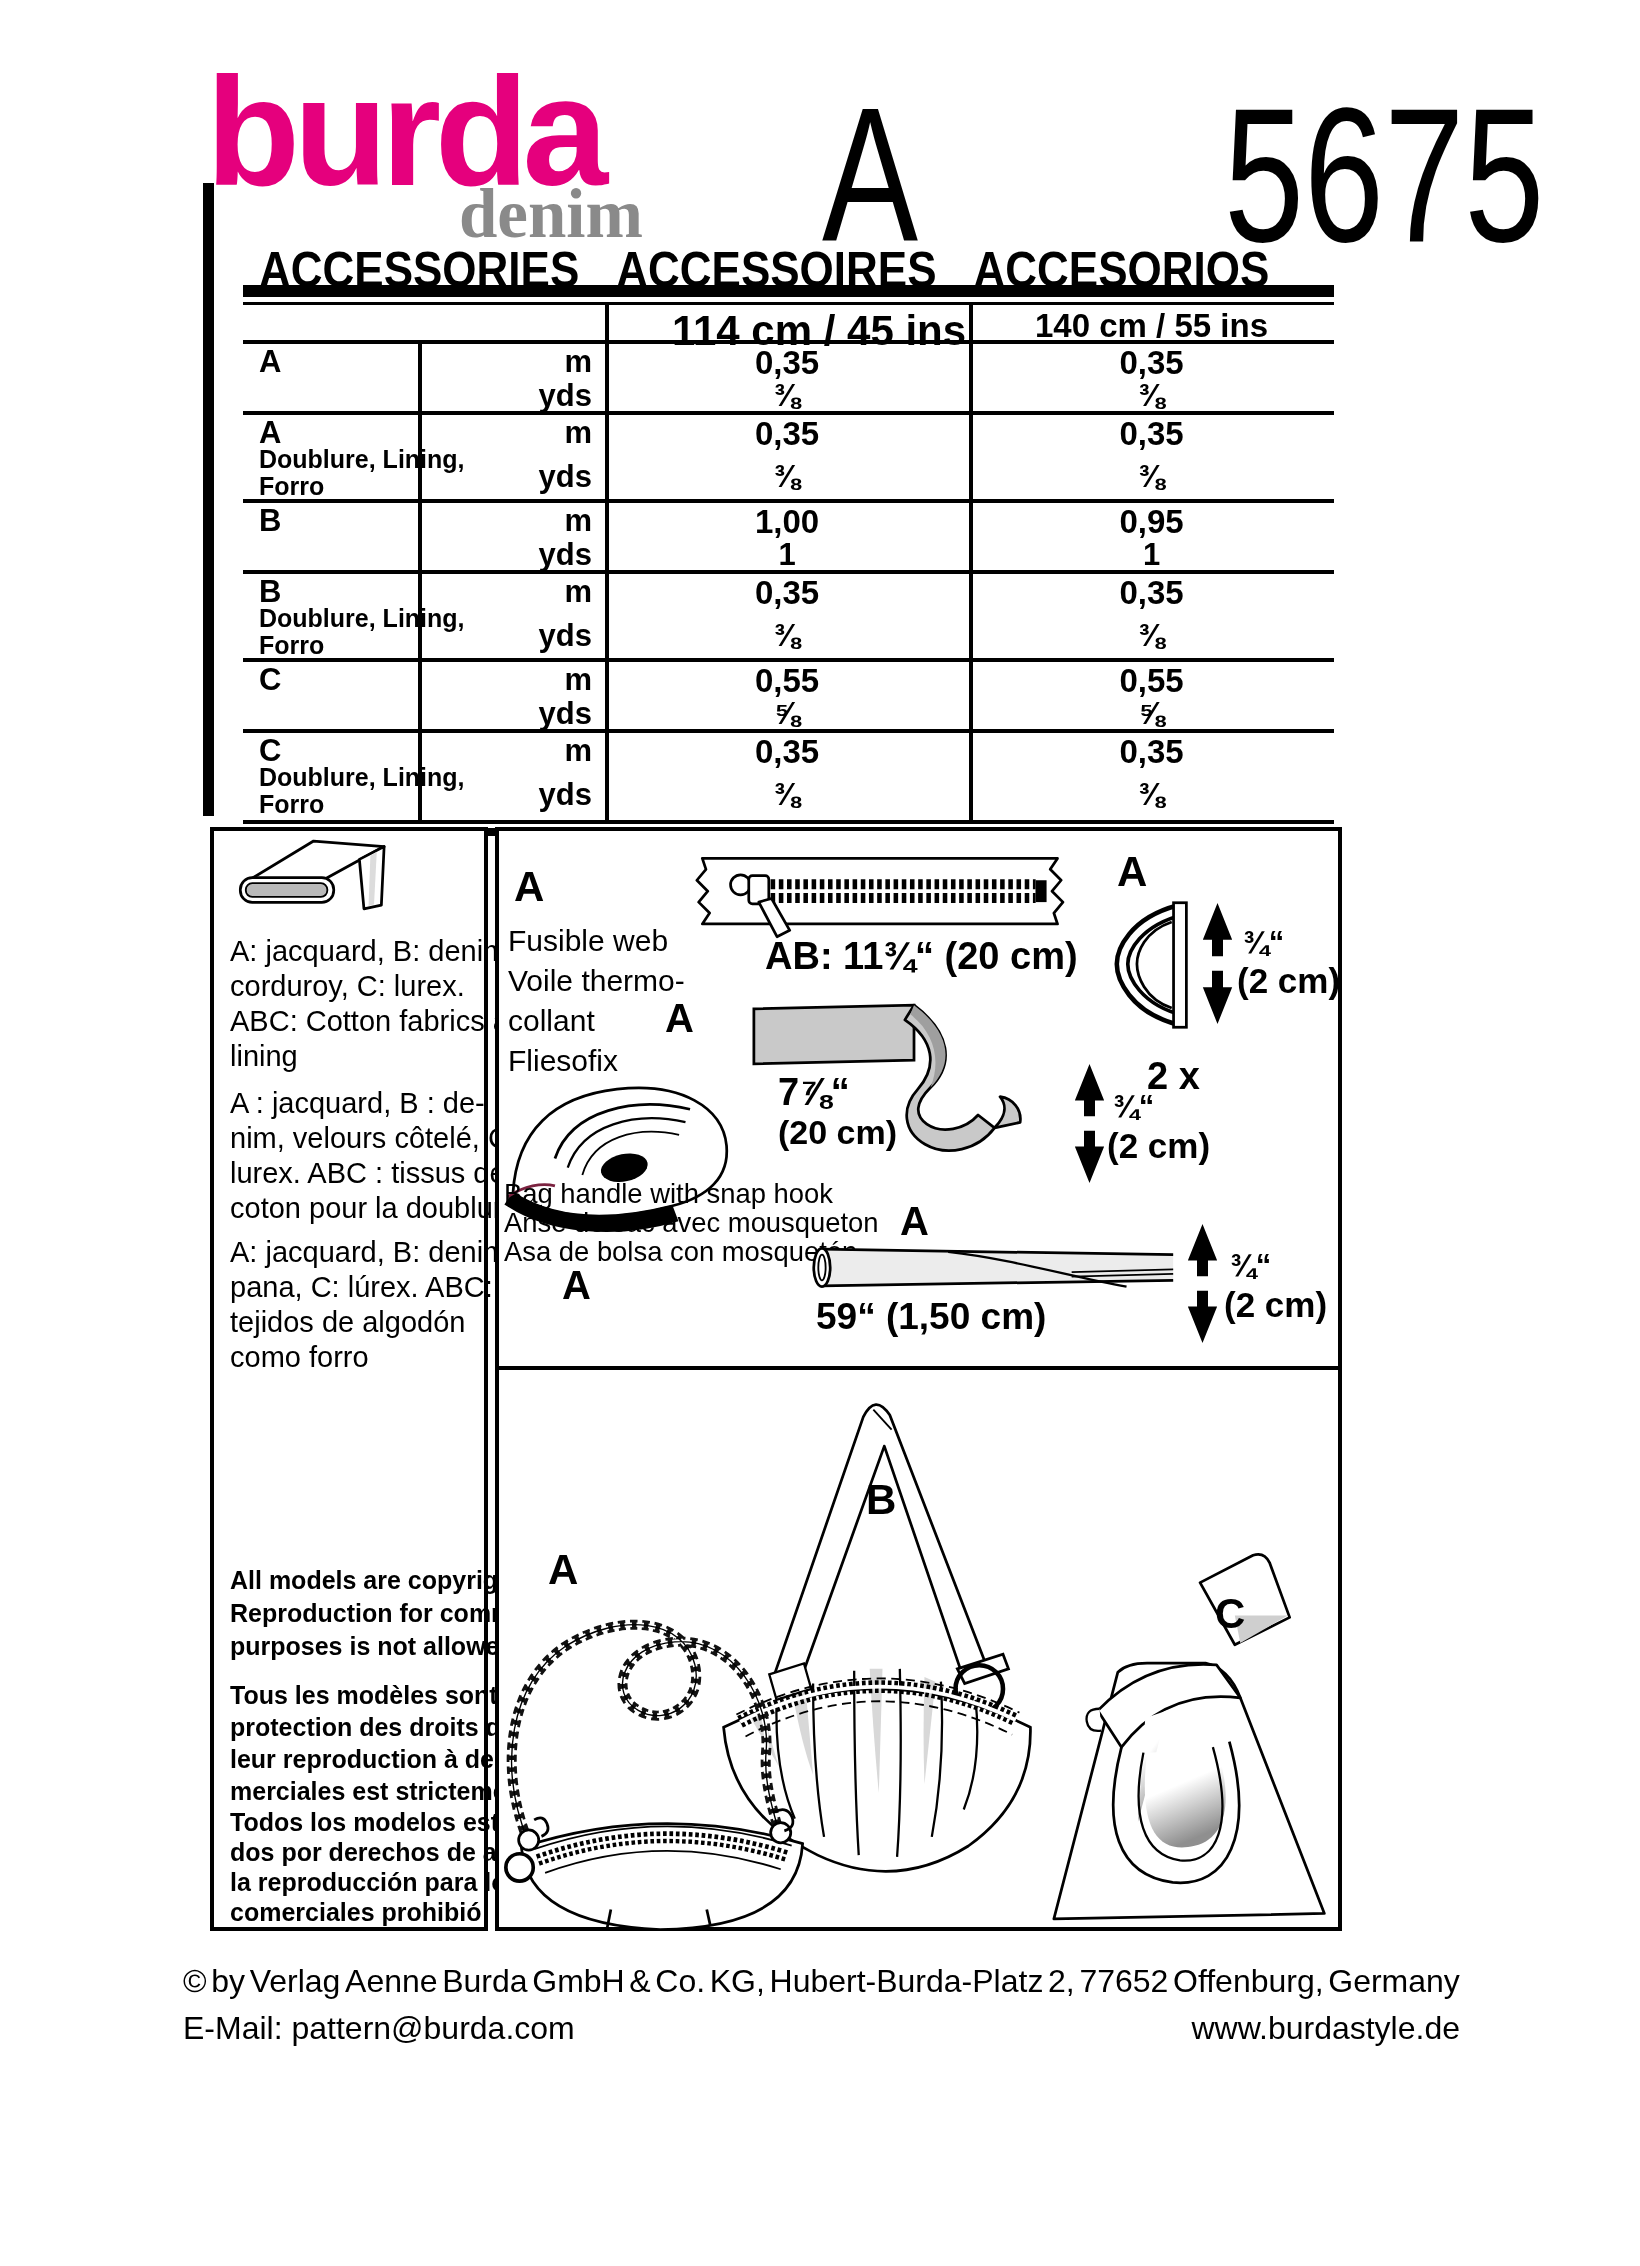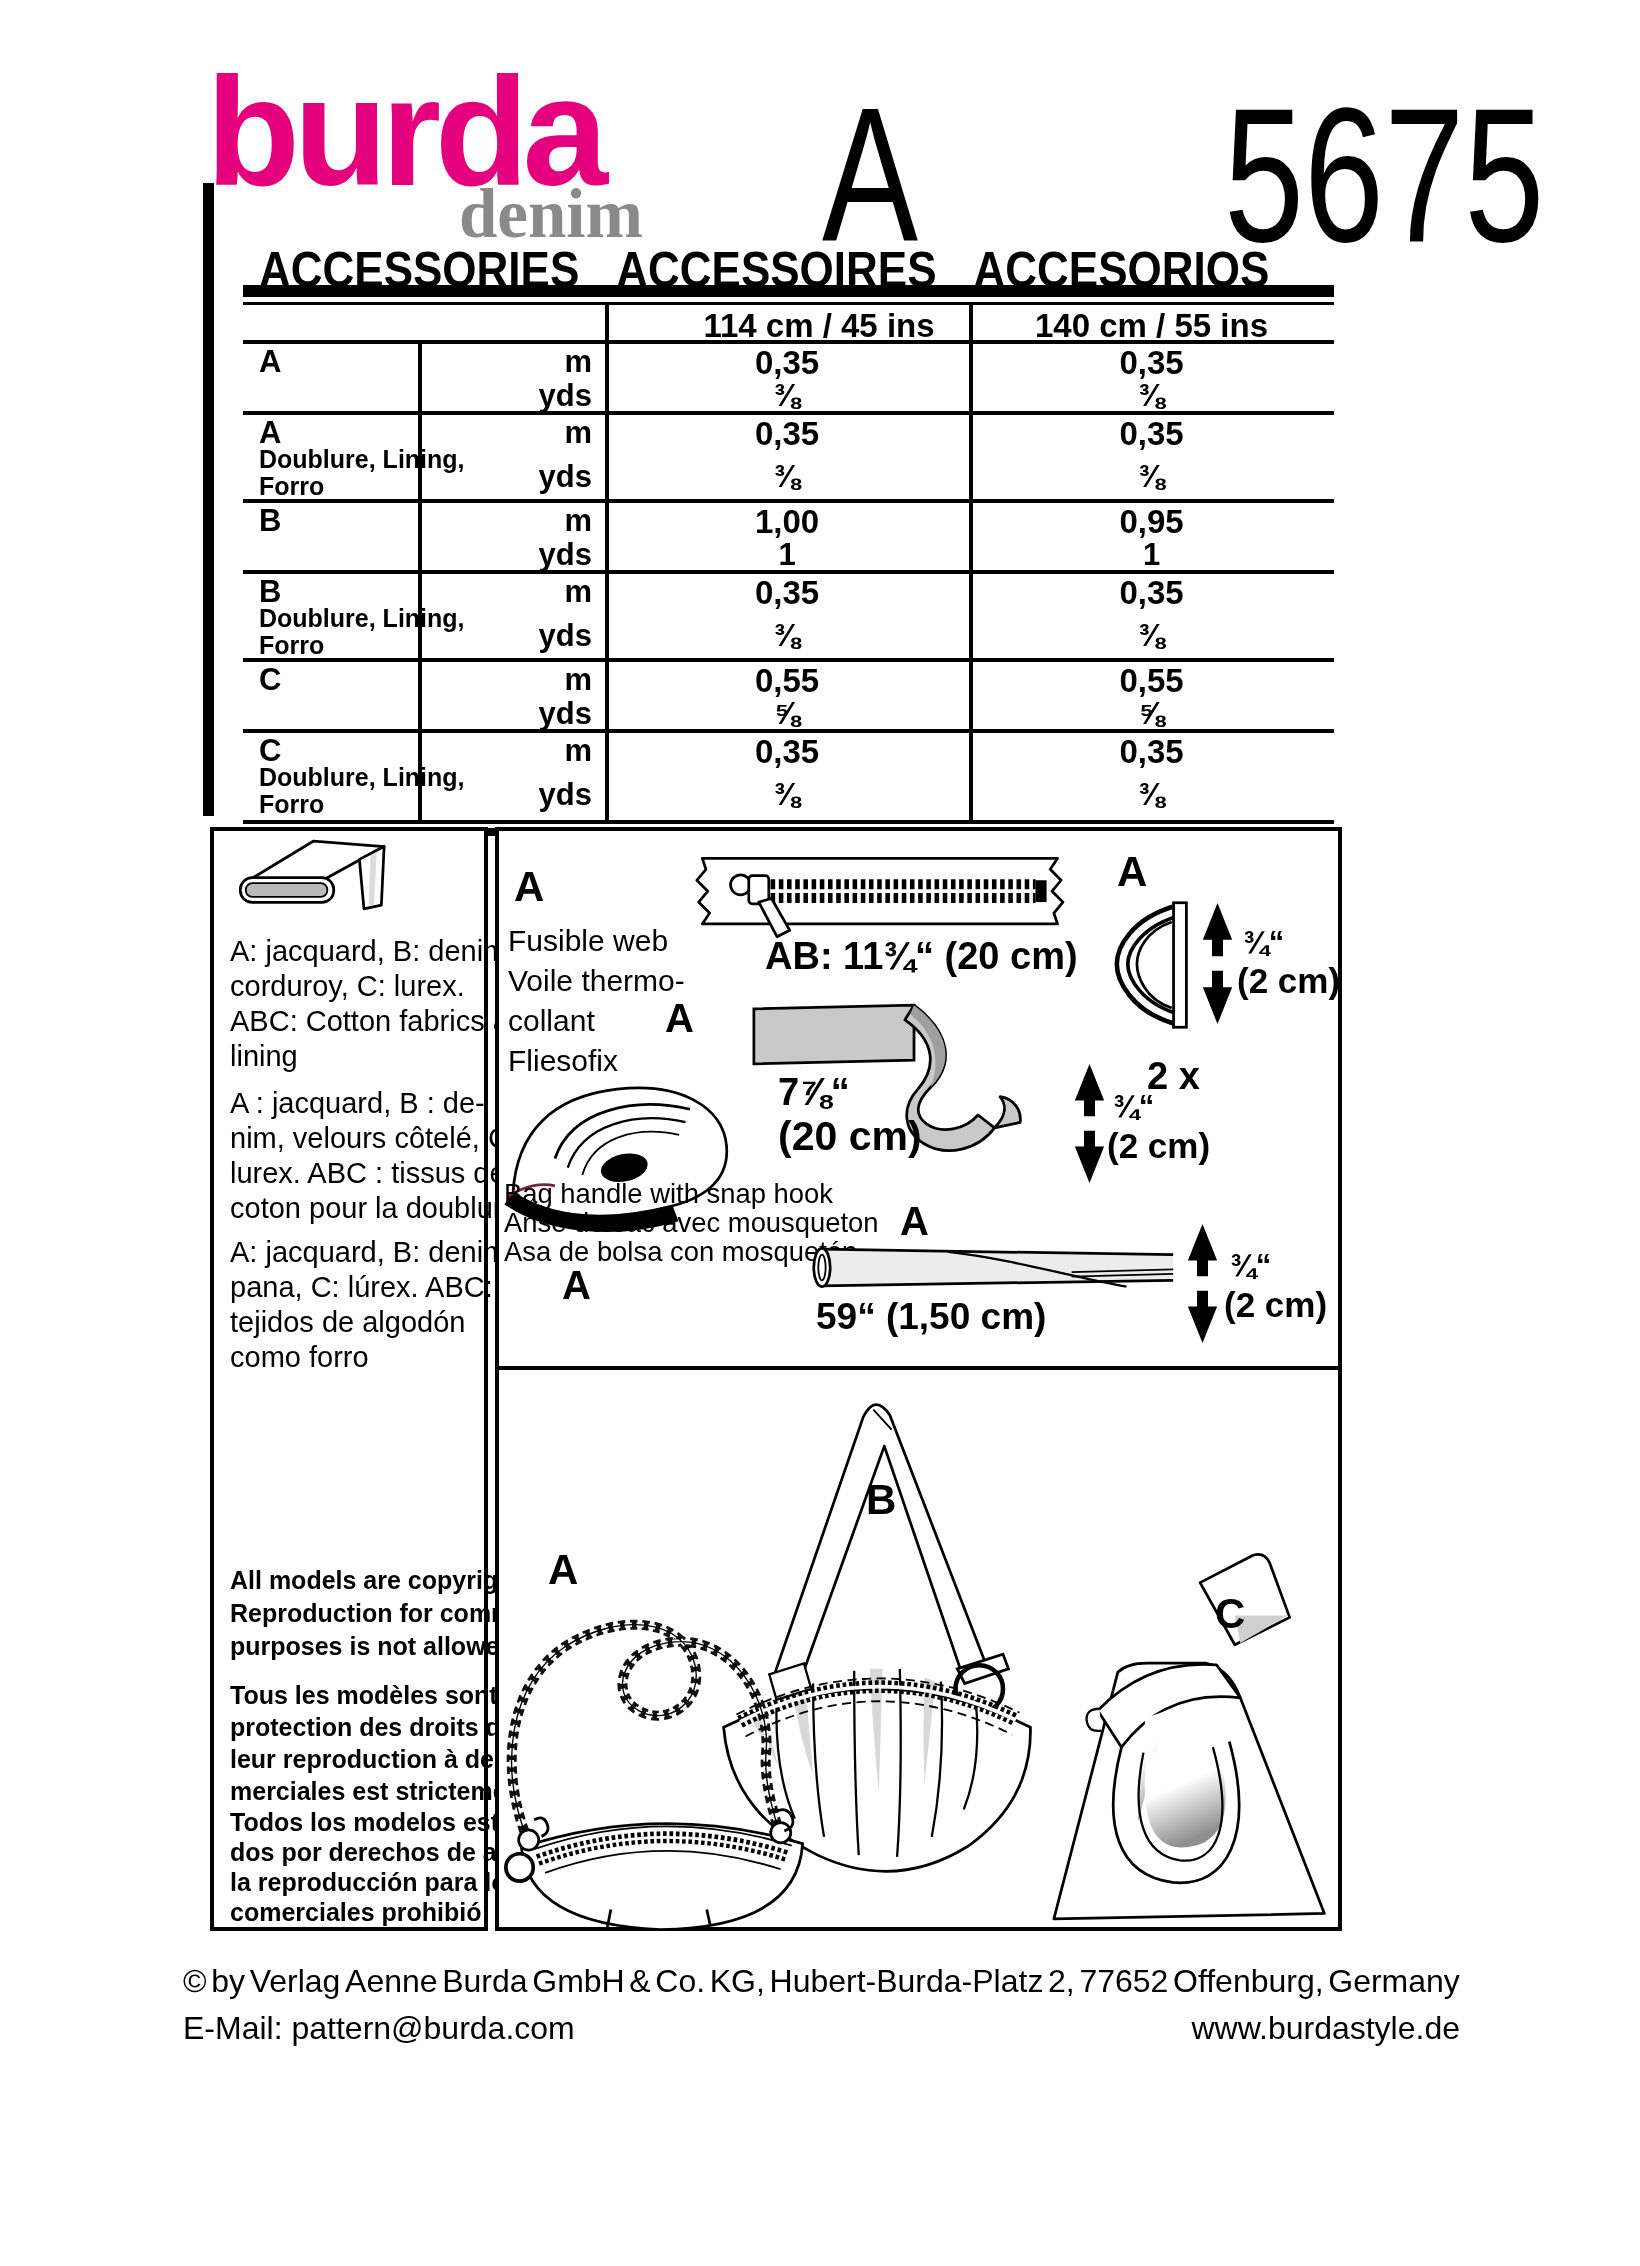--- a/index.html
+++ b/index.html
@@ -29,21 +29,21 @@
   <div class="rule" style="left:203px;top:183px;width:11px;height:633px;"></div>
   <div class="abs cx75 nw" style="left:822px;top:64px;font-size:192px;">A</div>
   <div class="abs cx75 nw" style="left:1224px;top:64px;font-size:192px;">5675</div>
 
   <div class="abs b cx88 nw" style="left:259px;top:241px;font-size:50px;">
     <span>ACCESSORIES</span><span style="display:inline-block;width:42px;"></span><span>ACCESSOIRES</span><span style="display:inline-block;width:42px;"></span><span>ACCESORIOS</span>
   </div>
   <div class="rule" style="left:243px;top:285px;width:1091px;height:12px;"></div>
   <div class="rule" style="left:243px;top:302px;width:1091px;height:2.7px;"></div>
 
-  <div class="abs b vc" style="left:605px;top:307px;width:428px;font-size:33px;">114 cm / 45 ins</div>
+  <div class="abs b vc" style="left:605px;top:307px;width:428px;font-size:42px;">114 cm / 45 ins</div>
   <div class="abs b vc" style="left:969px;top:307px;width:365px;font-size:33px;">140 cm / 55 ins</div>
 
   <div class="rule" style="left:243px;top:340px;width:1091px;height:3.7px;"></div>
   <div class="rule" style="left:243px;top:411px;width:1091px;height:3.7px;"></div>
   <div class="rule" style="left:243px;top:499px;width:1091px;height:3.7px;"></div>
   <div class="rule" style="left:243px;top:570px;width:1091px;height:3.7px;"></div>
   <div class="rule" style="left:243px;top:658px;width:1091px;height:3.7px;"></div>
   <div class="rule" style="left:243px;top:729px;width:1091px;height:3.7px;"></div>
   <div class="rule" style="left:243px;top:820px;width:1091px;height:3.7px;"></div>
   <div class="rule" style="left:243px;top:828px;width:1091px;height:8.2px;"></div>
@@ -184,21 +184,21 @@
     <ellipse cx="138" cy="130" rx="26" ry="15" transform="rotate(-12 138 130)" fill="#000"></ellipse>
     <path d="M10,162 C28,150 48,146 62,150" fill="none" stroke="#7b2240" stroke-width="3"></path>
   </svg>
   <svg class="abs" style="left:731px;top:996px;" width="334" height="174" viewBox="0 0 365 190">
     <polygon points="25,14 200,10 200,70 25,74" fill="#c9c9c9" stroke="#000" stroke-width="3"></polygon>
     <path d="M200,10 C240,40 244,74 218,100 C202,116 200,130 214,140 C230,151 256,146 270,130 L288,144 C270,168 236,176 212,162 C188,148 186,122 204,102 C226,77 222,48 190,26 Z" fill="#c9c9c9" stroke="#000" stroke-width="3" stroke-linejoin="round"></path>
     <path d="M200,10 C240,40 244,74 218,100 C230,70 222,40 196,20 Z" fill="#9f9f9f"></path>
     <path d="M288,144 C300,132 302,120 294,110 C308,112 318,124 316,138 Z" fill="#c9c9c9" stroke="#000" stroke-width="3" stroke-linejoin="round"></path>
   </svg>
   <div class="abs b nw" style="left:778px;top:1071px;font-size:38px;">7⅞“</div>
-  <div class="abs b nw" style="left:778px;top:1113px;font-size:41px;">(20 cm)</div>
+  <div class="abs b nw" style="left:778px;top:1113px;font-size:34px;">(20 cm)</div>
   <svg class="abs" style="left:1071px;top:1064px;" width="37" height="119" viewBox="0 0 40 130">
     <polygon points="20,0 36,40 26,40 26,57 14,57 14,40 4,40" fill="#000"></polygon>
     <polygon points="20,130 36,90 26,90 26,73 14,73 14,90 4,90" fill="#000"></polygon>
   </svg>
   <div class="abs b nw" style="left:1113px;top:1089px;font-size:31px;">¾“</div>
   <div class="abs b nw" style="left:1107px;top:1126px;font-size:35px;">(2 cm)</div>
 
   <div class="abs b" style="left:562px;top:1263px;font-size:40px;">A</div>
   <div class="abs pre" style="left:504px;top:1179px;font-size:27.4px;line-height:29px;">Bag handle with snap hook
 Anse de sac avec mousqueton

